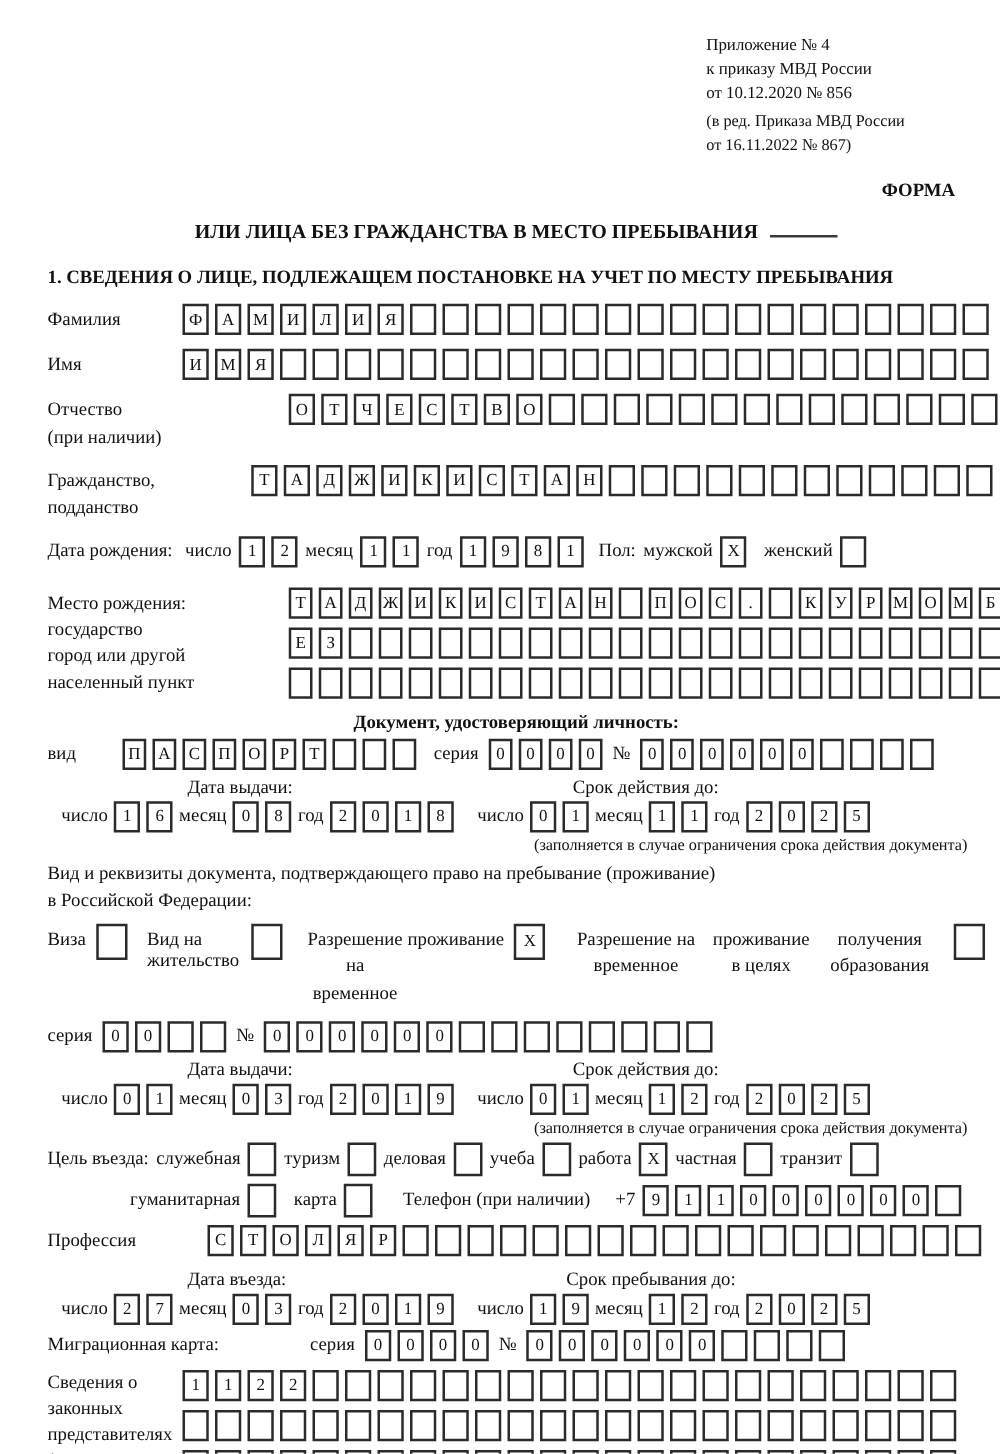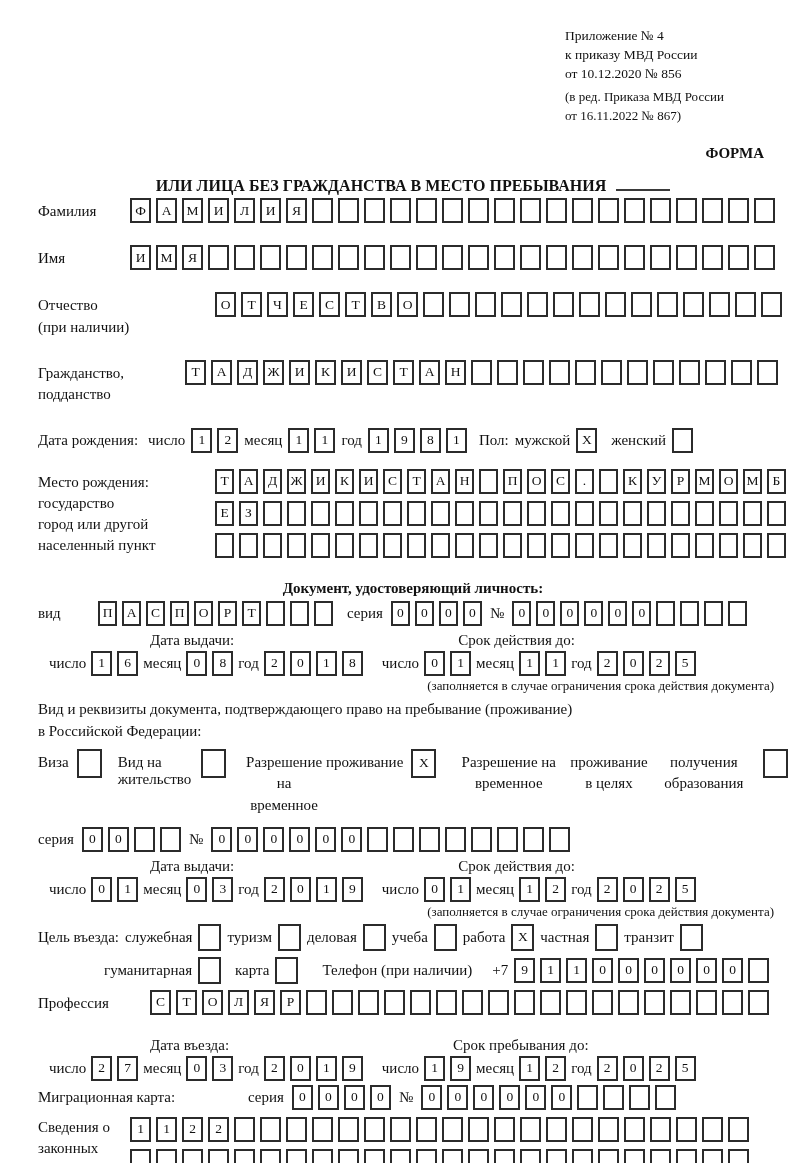--- a/index.html
+++ b/index.html
@@ -15,21 +15,21 @@
   .appendix { margin-left:527px; font-size:13.5px; line-height:1.42; }
   .edition  { margin-left:527px; font-size:13px;  line-height:1.42; margin-top:5px; }
   .forma { text-align:right; padding-right:24px; font-weight:bold; margin-top:20px; font-size:15px; }
 
   .title { text-align:center; font-weight:bold; font-size:16px; margin-top:12px; line-height:1.5; }
   .blank-line { display:inline-block; width:54px; height:5px; border-bottom:2px solid #3a3a3a; margin-left:10px; }
 
   .sec1 { font-weight:bold; font-size:15px; margin-top:16px; margin-bottom:12px; }
 
   
-  .frow { display:flex; align-items:flex-start; margin-bottom:22px; }
+  .frow { display:flex; align-items:flex-start; margin-bottom:11px;gap:16px; }
   .flabel { flex:0 0 auto; padding-top:3px; line-height:1.42; }
   .w92  { width:92px; }
   .w112 { width:112px; }
   .w147 { width:147px; }
   .w177 { width:177px; }
 
   .cells { display:flex; gap:5px; flex:0 0 auto; }
   .cell {
     flex:0 0 auto; width:21px; height:25px;
     border:2px solid #2b2b2b; display:flex; align-items:center; justify-content:center;
@@ -90,20 +90,21 @@
   <div class="edition">
     <div>(в ред. Приказа МВД России</div>
     <div>от 16.11.2022 № 867)</div>
   </div>
   <div class="forma">ФОРМА</div>
 
   <div class="title">
     <div><span>ИЛИ ЛИЦА БЕЗ ГРАЖДАНСТВА В МЕСТО ПРЕБЫВАНИЯ</span><span class="blank-line"></span></div>
   </div>
 
+  <div class="sec1">1. СВЕДЕНИЯ О ЛИЦЕ, ПОДЛЕЖАЩЕМ ПОСТАНОВКЕ НА УЧЕТ ПО МЕСТУ ПРЕБЫВАНИЯ</div>
 
   <div class="frow">
     <div class="flabel w92">Фамилия</div>
     <div class="cells">
         <span class="cell">Ф</span>
         <span class="cell">А</span>
         <span class="cell">М</span>
         <span class="cell">И</span>
         <span class="cell">Л</span>
         <span class="cell">И</span>

